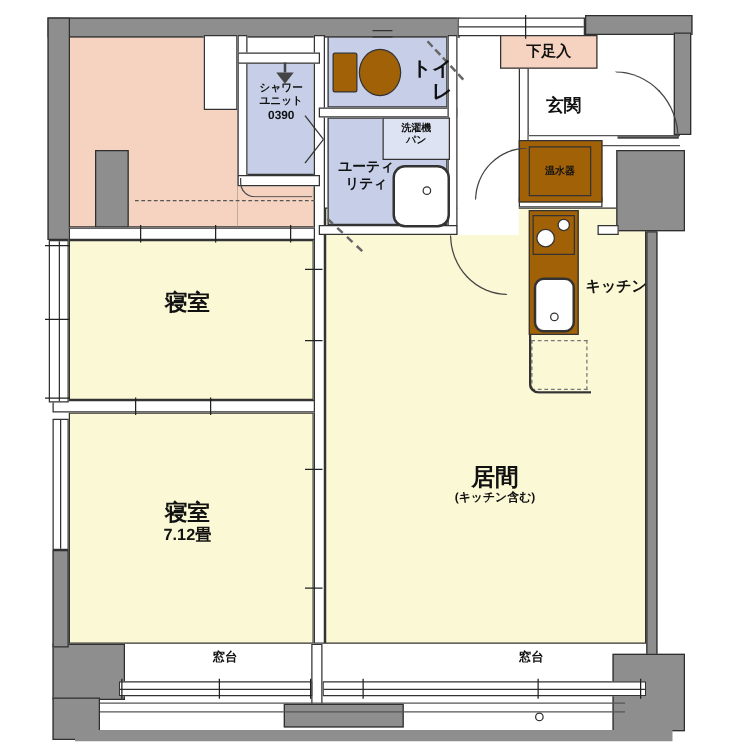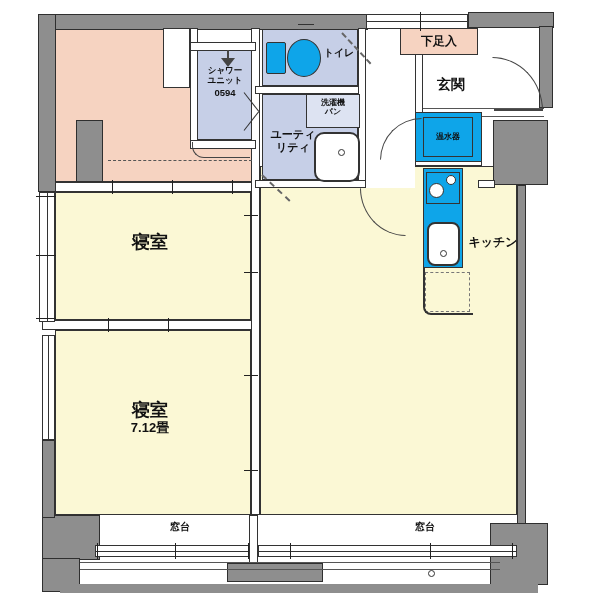--- a/index.html
+++ b/index.html
@@ -12,21 +12,21 @@
   .salmon{background:#F6D3C1;}
   .blue{background:#C6CFE7;}
   .yellow{background:#FBF8D5;}
   .winh{background:linear-gradient(#333,#333) center/100% 1px no-repeat #fff;border:1px solid #333;}
   .winv{background:linear-gradient(#333,#333) center/1px 100% no-repeat #fff;border:1px solid #333;}
   .rail{border-top:1px solid #555;border-bottom:1px solid #555;}
   .lbl{position:absolute;text-align:center;font-weight:bold;color:#111;line-height:1.15;box-sizing:border-box;}
   .arc{position:absolute;box-sizing:border-box;border:1.5px solid transparent;}
   .hatch{position:absolute;border-top:2px dashed #666;transform-origin:left center;}
   .tk{position:absolute;background:#222;}
-  .fx{background:#0ea5e9;border:1px solid #333;}
+  .fx{background:#a16207;border:1px solid #333;}
   .circ{border-radius:50%;background:#fff;border:1.5px solid #333;}
 </style>
 </head>
 <body>
 
 <div id="canvas">
 
   <div class="a room salmon" style="left:55px;top:28px;width:136px;height:154px;"></div>
   <div class="a salmon" style="left:190px;top:148px;width:62px;height:34px;border-right:1px solid #333;border-bottom:1px solid #333;"></div>
   <div class="a room yellow" style="left:260px;top:166px;width:257px;height:349px;"></div>
@@ -126,38 +126,40 @@
   <div class="tk" style="left:248px;top:543px;width:1px;height:16px;"></div>
   <div class="tk" style="left:290px;top:543px;width:1px;height:16px;"></div>
   <div class="tk" style="left:430px;top:543px;width:1px;height:16px;"></div>
   <div class="tk" style="left:512px;top:543px;width:1px;height:16px;"></div>
   <div class="tk" style="left:420px;top:12px;width:1px;height:19px;"></div>
   <div class="a circ" style="left:428px;top:570px;width:7px;height:7px;border-width:1px;"></div>
 
   <div class="lbl" style="left:197px;top:66px;width:56px;">
     <div style="font-size:8.5px;">シャワー</div>
     <div style="font-size:8.5px;">ユニット</div>
-    <div style="font-size:9.5px;margin-top:2px;">0594</div>
+    <div style="font-size:9.5px;margin-top:2px;">0390</div>
   </div>
-  <div class="lbl" style="left:316px;top:47px;width:46px;font-size:10px;">トイレ</div>
+  <div class="lbl" style="left:316px;top:47px;width:46px;font-size:16px;text-align:right;">トイレ</div>
   <div class="lbl" style="left:308px;top:98px;width:50px;">
     <div style="font-size:8px;">洗濯機</div>
     <div style="font-size:8px;">パン</div>
   </div>
   <div class="lbl" style="left:264px;top:128px;width:58px;font-family:Liberation Serif, serif;">
     <div style="font-size:11px;">ユーティ</div>
     <div style="font-size:11px;">リティ</div>
   </div>
   <div class="lbl" style="left:424px;top:76px;width:54px;font-size:14px;">玄関</div>
-  <div class="lbl" style="left:460px;top:236px;width:66px;font-size:12px;">キッチン</div>
+  <div class="lbl" style="left:460px;top:223px;width:66px;font-size:12px;">キッチン</div>
   <div class="lbl" style="left:80px;top:232px;width:140px;">
     <div style="font-size:18px;">寝室</div>
   </div>
   <div class="lbl" style="left:80px;top:400px;width:140px;">
     <div style="font-size:18px;">寝室</div>
     <div style="font-size:13px;">7.12畳</div>
   </div>
   <div class="lbl" style="left:320px;top:372px;width:152px;">
+    <div style="font-size:19px;">居間</div>
+    <div style="font-size:9.5px;">(キッチン含む)</div>
   </div>
   <div class="lbl" style="left:150px;top:521px;width:60px;font-size:10px;">窓台</div>
   <div class="lbl" style="left:395px;top:521px;width:60px;font-size:10px;">窓台</div>
 
 </div>
 
 </body></html>

